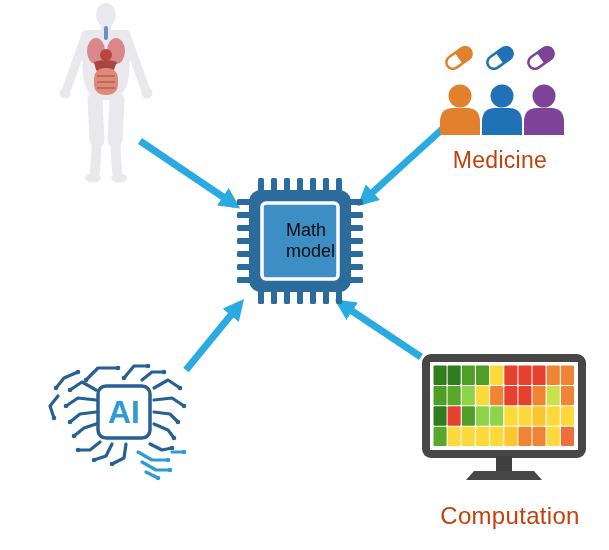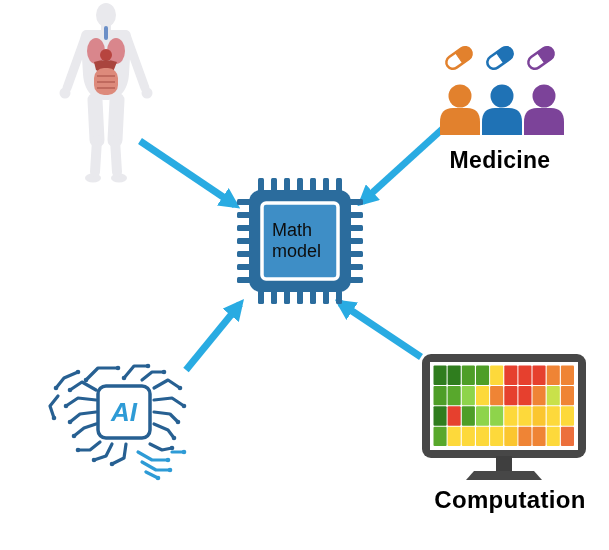--- a/index.html
+++ b/index.html
@@ -1,25 +1,25 @@
 <!DOCTYPE html>
 <html><head>
 <meta charset="utf-8">
 <style>
   html,body{margin:0;padding:0;background:#ffffff;}
   .canvas{position:relative;width:609px;height:550px;background:#ffffff;
           font-family:"Liberation Sans",sans-serif;overflow:hidden;}
   .abs{position:absolute;}
-  .label{position:absolute;font-weight:700;font-size:23px;color:#000000;
+  .label{position:absolute;font-weight:400;font-size:23px;color:#c2410c;
          text-align:center;letter-spacing:.3px;}
-  .label-lg{font-size:24px;}
+  .label-lg{font-size:24px;margin-top:16px;}
   .chip-text{position:absolute;display:flex;flex-direction:column;justify-content:center;
-             font-size:18px;line-height:21px;color:#0d0d0d;box-sizing:border-box;padding-left:10px;}
+             font-size:18px;line-height:21px;color:#0d0d0d;box-sizing:border-box;padding-left:24px;}
   .ai-text{position:absolute;display:flex;align-items:center;justify-content:center;
-           font-weight:700;font-size:26px;color:#2E9BD6;font-style:italic;}
+           font-weight:700;font-size:32px;color:#2E9BD6;}
   .trace polyline{fill:none;stroke-width:3.2;stroke-linecap:round;stroke-linejoin:round;}
 </style>
 </head>
 <body>
 
 <div class="canvas">
 
   <svg class="abs" style="left:0;top:0" width="609" height="550" viewBox="0 0 609 550">
     <defs>
       <marker id="ah" viewBox="0 0 10 10" refX="7" refY="5" markerWidth="3" markerHeight="3" orient="auto">

